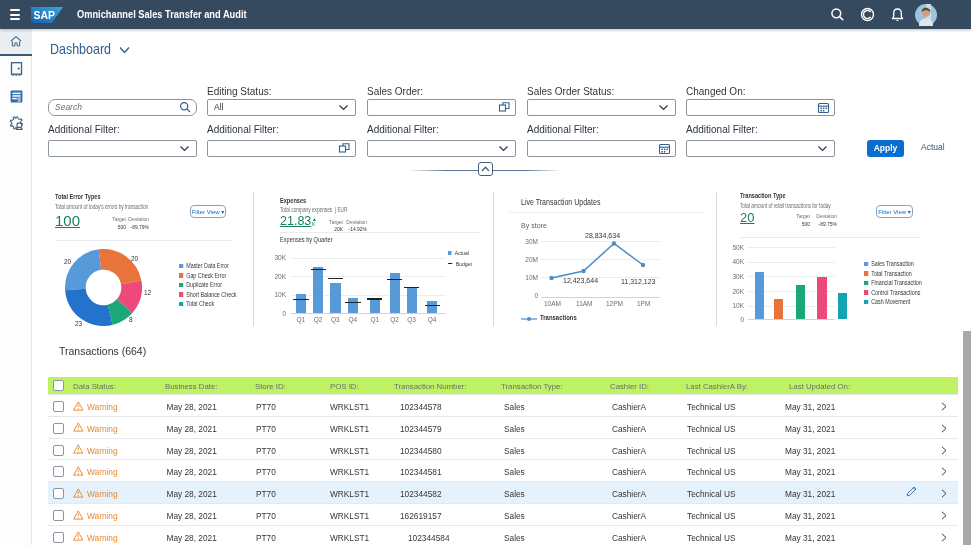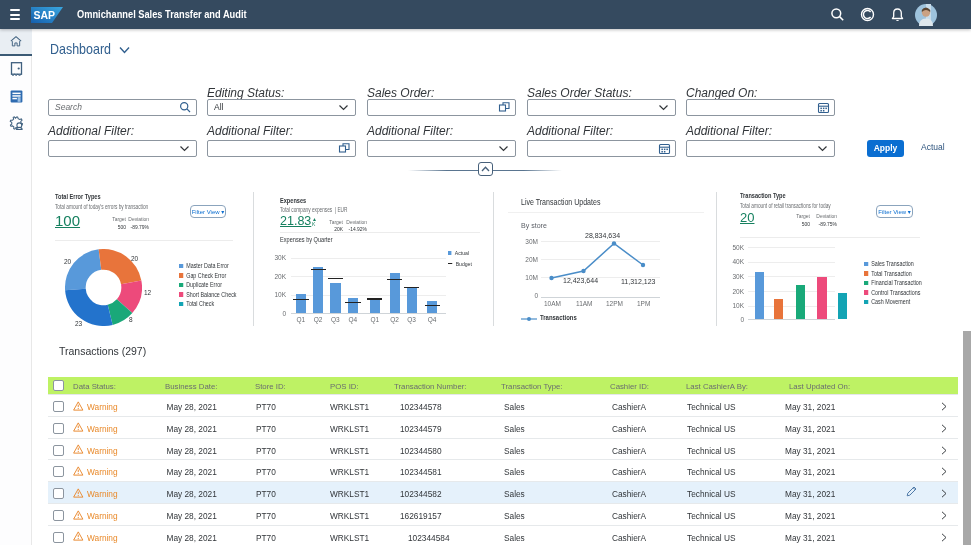--- a/index.html
+++ b/index.html
@@ -14,21 +14,21 @@
   .shelltitle { position:absolute; left:77px; top:0; height:29px; line-height:29px;
     color:#fff; font-size:10.3px; font-weight:bold; transform:scaleX(.9); transform-origin:0 50%; white-space:nowrap; }
   
   .nav { position:absolute; left:0; top:29px; width:32px; height:516px;
     background:#fdfdfe; border-right:1px solid #e8e8e8; z-index:20; }
   .nav .sel { position:absolute; left:0; top:0; width:32px; height:25px; background:#e9eef3; }
   .nav .selbar { position:absolute; left:0; top:25px; width:32px; height:2px; background:#3b5a75; }
   
   .dashtitle { position:absolute; left:50px; top:41px; font-size:14.5px; color:#32608f; transform:scaleX(.86); transform-origin:0 0; }
   
-  .flabel { position:absolute; font-size:12px; color:#32363a;font-style:italic; }
+  .flabel { position:absolute; font-size:10px; color:#32363a; }
   .ffield { position:absolute; width:149px; height:17px; background:#fff;
     border:1px solid #8c959f; border-radius:2px; font-size:8.5px; color:#32363a; }
   .ffield .txt { position:absolute; left:6px; top:0; line-height:15px; }
   .ffield .ico { position:absolute; right:2px; top:1px; width:13px; height:13px; }
   .applybtn { position:absolute; left:867px; top:140px; width:37px; height:17px;
     background:#0a6ed1; border-radius:3px; color:#fff; font-size:8.5px; font-weight:bold;
     text-align:center; line-height:17px; }
   .clearlink { position:absolute; left:921px; top:142px; font-size:8.5px; color:#2e547e; }
   .collapseline { position:absolute; left:408px; top:170px; width:154px; height:1px;
     background:linear-gradient(to right, rgba(90,115,140,0), #5a7590 25%, #5a7590 75%, rgba(90,115,140,0)); }
@@ -135,21 +135,21 @@
 <div class="dashtitle">Dashboard</div>
 <svg class="abs" style="left:119px; top:46px;" width="11" height="8" viewBox="0 0 11 8">
   <path d="M1 1.5 L5.5 6.5 L10 1.5" fill="none" stroke="#32608f" stroke-width="1.4"></path>
 </svg>
 
 <div class="flabel" style="left:207px; top:86px;">Editing Status:</div>
 <div class="flabel" style="left:367px; top:86px;">Sales Order:</div>
 <div class="flabel" style="left:527px; top:86px;">Sales Order Status:</div>
 <div class="flabel" style="left:686px; top:86px;">Changed On:</div>
 
-<div class="ffield" style="left:48px; top:99px;">
+<div class="ffield" style="left:48px; top:99px;border-radius:7px;">
   <div class="txt" style="font-style:italic; color:#6a6d70;">Search</div>
   <svg class="ico" viewBox="0 0 13 13" style="right:4px;">
     <circle cx="5.2" cy="5.2" r="3.6" fill="none" stroke="#32608f" stroke-width="1.2"></circle>
     <line x1="7.9" y1="7.9" x2="11" y2="11" stroke="#32608f" stroke-width="1.2"></line>
   </svg>
 </div>
 <div class="ffield" style="left:207px; top:99px;">
   <div class="txt">All</div>
   <svg class="ico" viewBox="0 0 13 13" style="right:5px;">
       <path d="M2.5 4.5 L6.5 8.5 L10.5 4.5" fill="none" stroke="#32363a" stroke-width="1.2"></path>
@@ -365,21 +365,21 @@
 <div class="bar" style="left:774.2px; top:299.3px; width:9.3px; height:19.7px; background:#E8743B;"></div>
 <div class="bar" style="left:796.1px; top:285.1px; width:9.3px; height:33.9px; background:#19A979;"></div>
 <div class="bar" style="left:817.4px; top:276.6px; width:9.3px; height:42.4px; background:#ED4A7B;"></div>
 <div class="bar" style="left:838.2px; top:292.5px; width:9.3px; height:26.5px; background:#13A4B4;"></div>
 <div class="leg" style="left:864px; top:259.0px;"><span class="sw" style="background:#5899DA;"></span>Sales Transaction</div>
 <div class="leg" style="left:864px; top:268.5px;"><span class="sw" style="background:#E8743B;"></span>Total Transaction</div>
 <div class="leg" style="left:864px; top:278.0px;"><span class="sw" style="background:#19A979;"></span>Financial Transaction</div>
 <div class="leg" style="left:864px; top:287.5px;"><span class="sw" style="background:#ED4A7B;"></span>Control Transactions</div>
 <div class="leg" style="left:864px; top:297.0px;"><span class="sw" style="background:#13A4B4;"></span>Cash Movement</div>
 
-<div class="tabletitle">Transactions (297)</div>
+<div class="tabletitle">Transactions (664)</div>
 <div class="thead">
   <div class="cb" style="left:5px; top:3px;"></div>
   <div class="th" style="left:25px;">Data Status:</div>
   <div class="th" style="left:117px;">Business Date:</div>
   <div class="th" style="left:207px;">Store ID:</div>
   <div class="th" style="left:282px;">POS ID:</div>
   <div class="th" style="left:346px;">Transaction Number:</div>
   <div class="th" style="left:453px;">Transaction Type:</div>
   <div class="th" style="left:562px;">Cashier ID:</div>
   <div class="th" style="left:638px;">Last CashierA By:</div>

